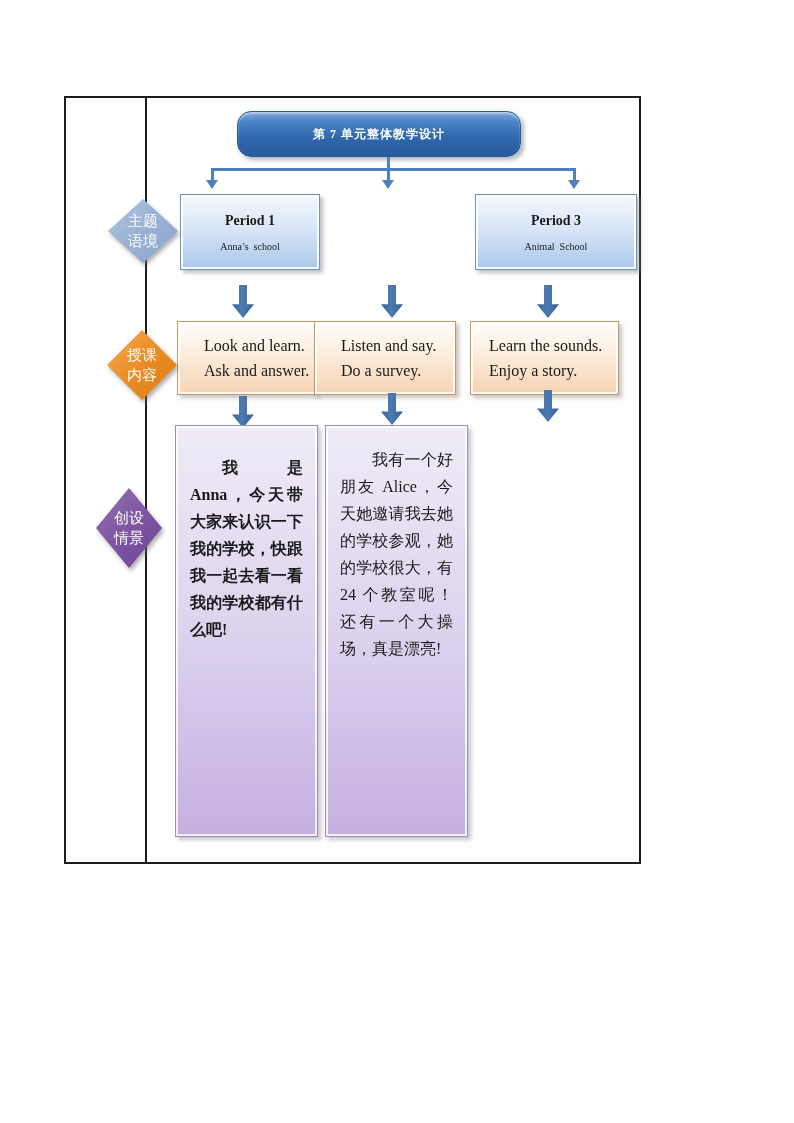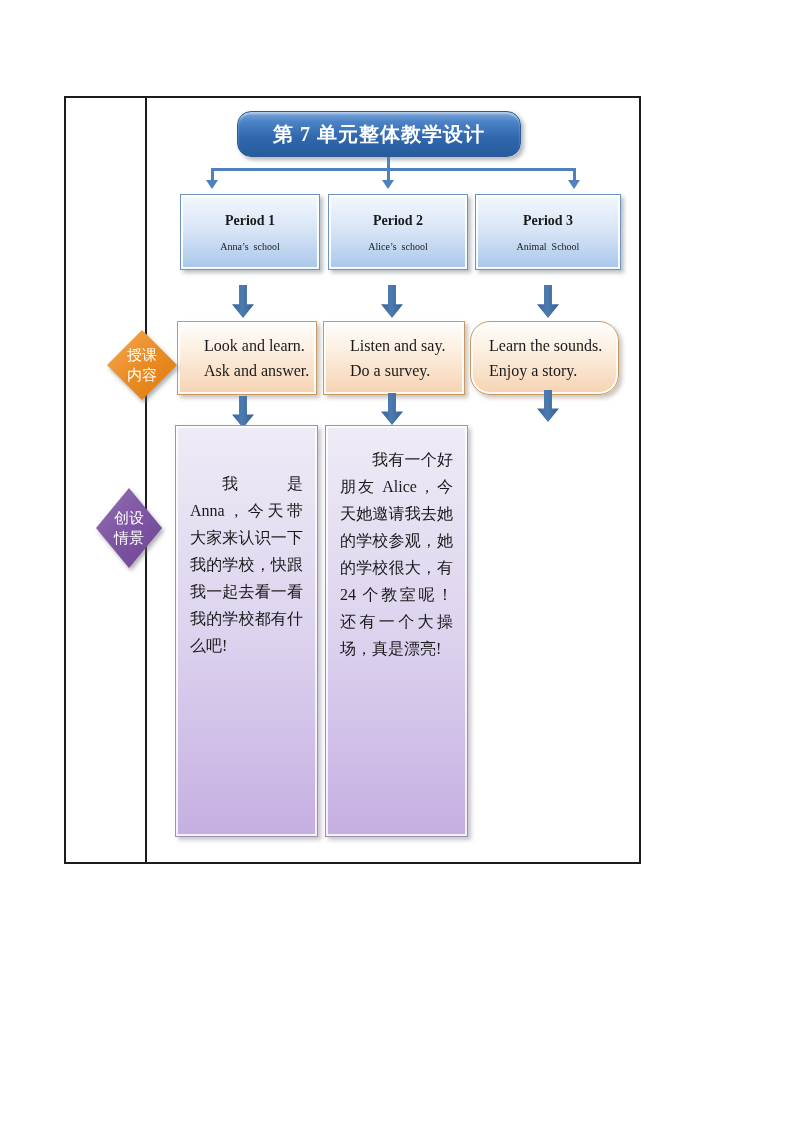--- a/index.html
+++ b/index.html
@@ -15,21 +15,21 @@
   .cell-divider{
     position:absolute;left:145px;top:96px;width:2px;height:768px;background:#1c1c1c;
   }
   
   .title-box{
     position:absolute;left:237px;top:111px;width:284px;height:46px;border-radius:14px;
     background:linear-gradient(180deg,#7fa8d9 0%,#4b83c6 22%,#2f66ac 60%,#285c9e 100%);
     border:1px solid #2b5c96;box-sizing:border-box;
     box-shadow:3px 3px 4px rgba(130,135,145,.6), inset 0 2px 2px rgba(255,255,255,.45);
     display:flex;align-items:center;justify-content:center;
-    color:#ffffff;font-weight:bold;font-size:20px;letter-spacing:1px;
+    color:#ffffff;font-weight:bold;font-size:12px;letter-spacing:1px;
   }
   
   .conn{position:absolute;background:#4e81bd;}
   .arrowhead{
     position:absolute;width:0;height:0;
     border-left:6px solid transparent;border-right:6px solid transparent;
     border-top:9px solid #4e81bd;
   }
   
   .block-arrow{
@@ -60,21 +60,21 @@
   }
   .obox.third{padding-left:18px;}
   
   .vbox{
     position:absolute;top:425px;height:412px;box-sizing:border-box;
     border:1px solid #9c92ae;
     background:linear-gradient(180deg,#efebf6 0%,#ddd3ee 50%,#c5afe2 100%);
     box-shadow:3px 3px 4px rgba(145,140,160,.5), inset 0 0 0 2px rgba(255,255,255,.8);
     padding:8px 14px 0 14px;font-size:16px;line-height:27px;text-align:justify;
   }
-  .vbox.first{padding-top:44px;}
+  .vbox.first{padding-top:28px;font-weight:bold;}
   .vbox.first .scenario-text{text-indent:2em;}
   .vbox.second{padding-top:20px;}
   .vbox.second .scenario-text{text-indent:2em;}
   .vbox.third{padding-top:8px;}
   .vbox.third .scenario-text{text-indent:0.9em;}
   
   .diamond{position:absolute;filter:drop-shadow(2px 3px 2px rgba(110,110,115,.55));z-index:5;}
   .diamond .shape{position:absolute;inset:0;clip-path:polygon(50% 0,100% 50%,50% 100%,0 50%);}
   .diamond.blue .shape{background:linear-gradient(135deg,#b3c7e1 0%,#9ab2d4 45%,#8aa5cb 100%);}
   .diamond.orange .shape{background:linear-gradient(135deg,#f6ab56 0%,#ea8c24 50%,#dd7a10 100%);}
@@ -99,61 +99,64 @@
 
   <div class="conn" style="left:387px;top:157px;width:3px;height:12px;"></div>
   <div class="conn" style="left:211px;top:168px;width:365px;height:3px;"></div>
   <div class="conn" style="left:211px;top:170px;width:3px;height:11px;"></div>
   <div class="conn" style="left:387px;top:170px;width:3px;height:11px;"></div>
   <div class="conn" style="left:573px;top:170px;width:3px;height:11px;"></div>
   <div class="arrowhead" style="left:206px;top:180px;"></div>
   <div class="arrowhead" style="left:382px;top:180px;"></div>
   <div class="arrowhead" style="left:568px;top:180px;"></div>
 
+  <div class="diamond blue" style="left:108px;top:199px;width:70px;height:64px;">
+    <div class="shape"></div>
+    <div class="label">
+      <span>主题</span>
+      <span>语境</span>
+    </div>
+  </div>
   <div class="diamond orange" style="left:107px;top:330px;width:70px;height:70px;">
     <div class="shape"></div>
     <div class="label">
       <span>授课</span>
       <span>内容</span>
     </div>
   </div>
   <div class="diamond purple" style="left:96px;top:488px;width:66px;height:80px;">
     <div class="shape"></div>
     <div class="label">
       <span>创设</span>
       <span>情景</span>
     </div>
   </div>
 
   <div class="pbox" style="left:180px;width:140px;">
     <div class="p-title">Period 1</div>
     <div class="p-topic">Anna’s  school</div>
   </div>
-  <div class="pbox" style="left:328px;width:140px;">
-    <div class="p-title">Period 2</div>
-    <div class="p-topic">Alice’s  school</div>
-  </div>
-  <div class="pbox" style="left:475px;width:146px;">
+  <div class="pbox" style="left:475px;width:162px;">
     <div class="p-title">Period 3</div>
     <div class="p-topic">Animal  School</div>
   </div>
 
   <div class="block-arrow" style="left:232px;top:285px;height:33px;"></div>
   <div class="block-arrow" style="left:381px;top:285px;height:33px;"></div>
   <div class="block-arrow" style="left:537px;top:285px;height:33px;"></div>
 
   <div class="obox" style="left:177px;width:140px;">
     <div>Look and learn.</div>
     <div>Ask and answer.</div>
   </div>
-  <div class="obox" style="left:323px;width:142px;">
+  <div class="obox" style="left:314px;width:142px;">
     <div>Listen and say.</div>
     <div>Do a survey.</div>
   </div>
-  <div class="obox third" style="left:470px;width:149px;border-radius:20px;">
+  <div class="obox third" style="left:470px;width:149px;">
     <div>Learn the sounds.</div>
     <div>Enjoy a story.</div>
   </div>
 
   <div class="block-arrow" style="left:232px;top:396px;height:32px;"></div>
   <div class="block-arrow" style="left:381px;top:393px;height:32px;"></div>
   <div class="block-arrow" style="left:537px;top:390px;height:32px;"></div>
 
   <div class="vbox first" style="left:175px;width:143px;">
     <div class="scenario-text">我是 Anna，今天带大家来认识一下我的学校，快跟我一起去看一看我的学校都有什么吧!</div>

